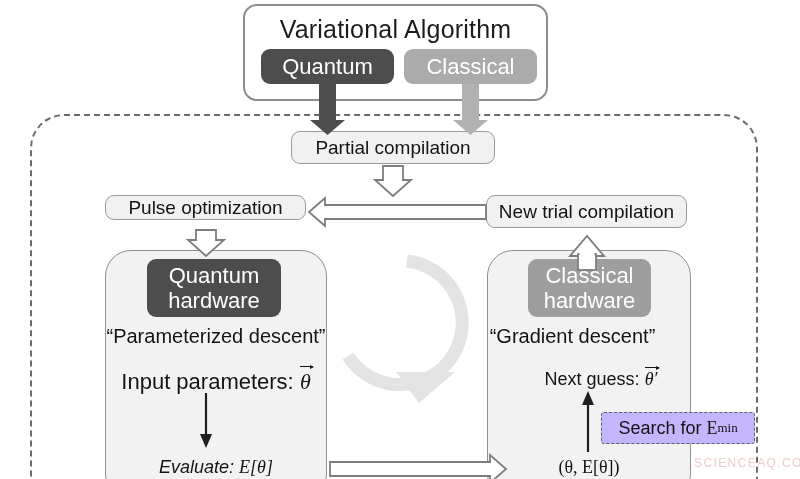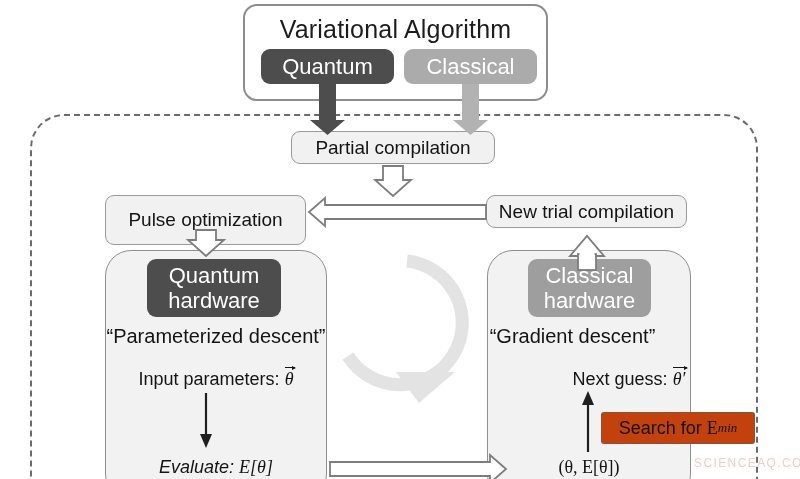--- a/index.html
+++ b/index.html
@@ -57,21 +57,21 @@
 
   
   .pill{
     background:#f1f1f1;
     border:1.6px solid #9a9a9a;
     border-radius:9px;
     font-size:19px;
     color:#141414;
   }
   .partial{left:291px;top:131px;width:204px;height:33px;}
-  .pulse{left:105px;top:195px;width:201px;height:50px;}
+  .pulse{left:105px;top:195px;width:201px;height:25px;}
   .newtrial{left:486px;top:195px;width:201px;height:33px;}
 
   
   .panel{
     position:absolute;
     box-sizing:border-box;
     background:#f2f2f2;
     border:1.8px solid #8f8f8f;
     border-radius:26px;
   }
@@ -92,46 +92,46 @@
 
   .panel-text{
     position:absolute;
     text-align:center;
     color:#141414;
     font-size:20px;
     white-space:nowrap;
   }
   .ptxt-quote-l{left:105px;top:325px;width:222px;}
   .ptxt-quote-r{left:487px;top:325px;width:171px;}
-  .ptxt-input{left:105px;top:369px;width:222px;font-size:18px;}
-  .ptxt-next{left:487px;top:369px;width:228px;font-size:18px;padding-left:28px;}
+  .ptxt-input{left:105px;top:369px;width:222px;font-size:22px;}
+  .ptxt-next{left:487px;top:369px;width:228px;font-size:18px;}
   .ptxt-eval{left:105px;top:457px;width:222px;font-size:18px;font-style:italic;}
   .ptxt-pair{left:487px;top:457px;width:204px;font-size:18px;}
 
   
   .mserif{font-family:"Liberation Serif","DejaVu Serif",serif;}
   .vecwrap{position:relative;display:inline-block;}
   .vecwrap .bar{
     position:absolute;left:0;right:-2px;top:-0.12em;height:0;
     border-top:1.4px solid #141414;
   }
   .vecwrap .bar:after{
     content:"";position:absolute;right:-1px;top:-2.2px;
     border-left:4px solid #141414;
     border-top:2.2px solid transparent;
     border-bottom:2.2px solid transparent;
   }
   .theta{font-style:italic;font-family:"Liberation Serif","DejaVu Serif",serif;}
-  .sub{font-size:.72em;font-style:italic;vertical-align:-0.22em;}
+  .sub{font-size:.72em;vertical-align:-0.22em;}
 
   
   .search-box{
     position:absolute;
     left:601px;top:412px;width:152px;height:30px;
-    background:#c2410c;
+    background:#c4b5fd;
     border:1.6px dashed #5e5e5e;
     border-radius:3px;
     display:flex;align-items:center;justify-content:center;
     font-size:18px;color:#141414;
   }
 
   
   svg.overlay{position:absolute;left:0;top:0;width:800px;height:479px;pointer-events:none;}
 
   .wm{

